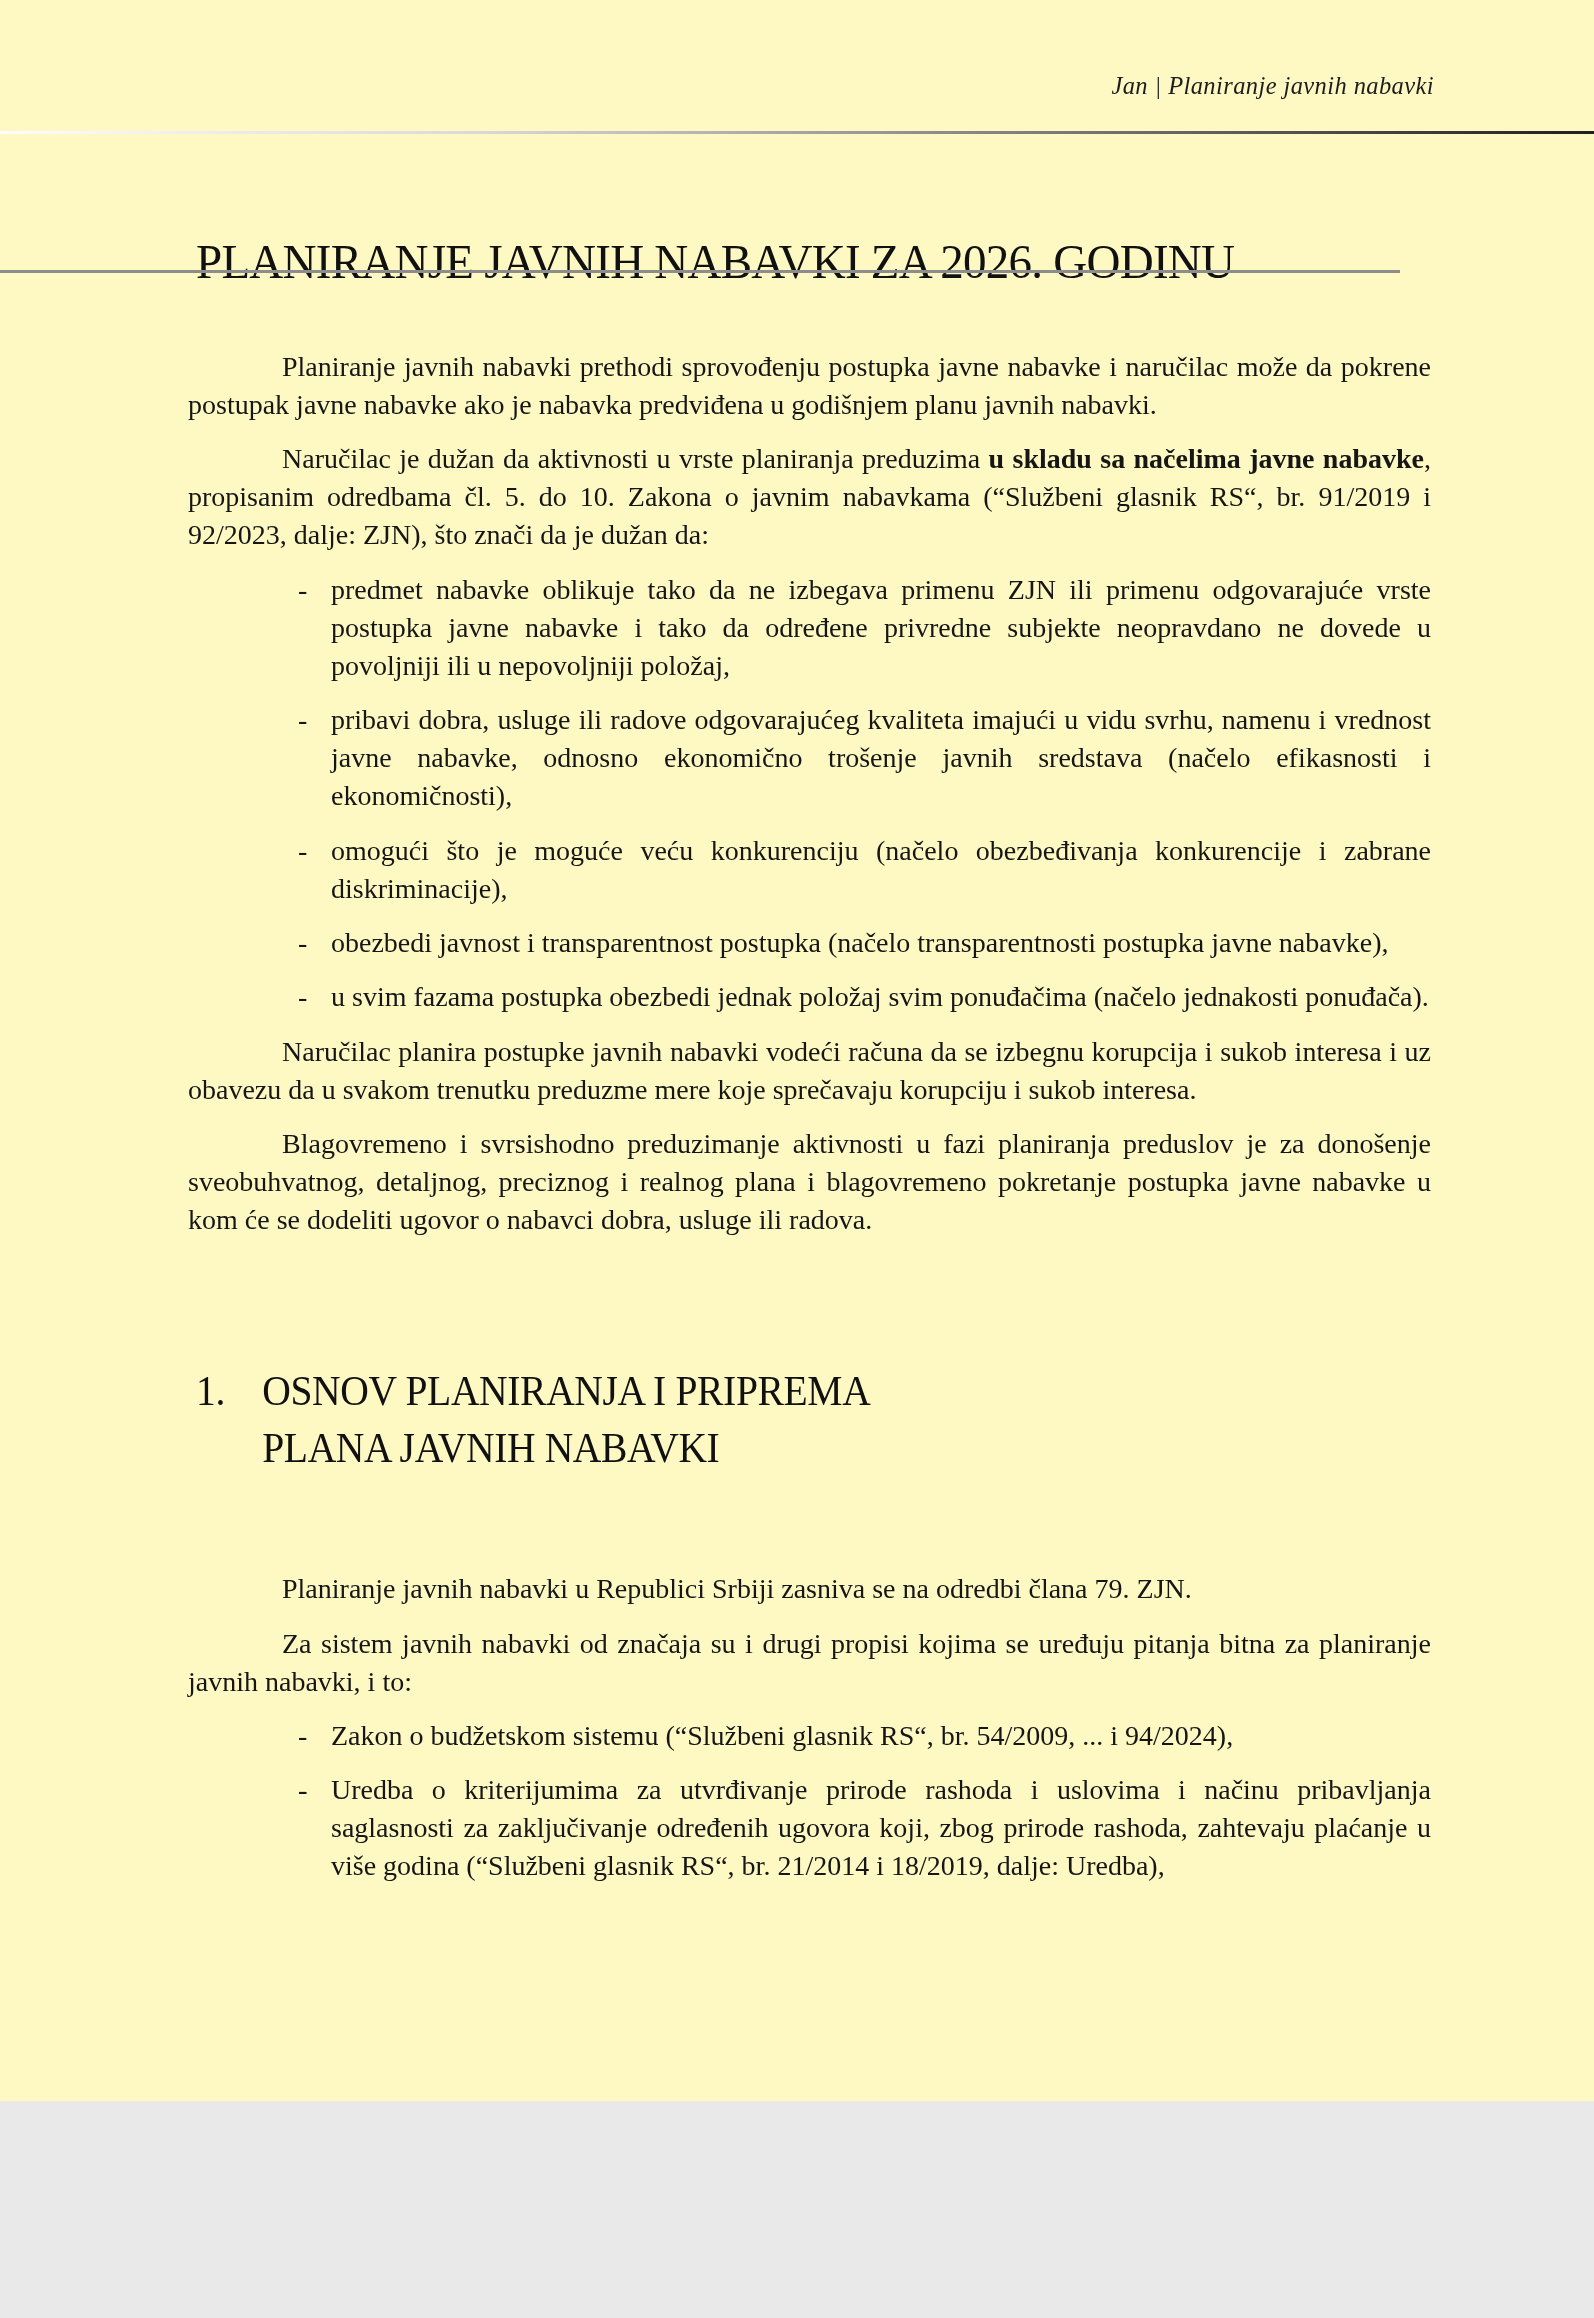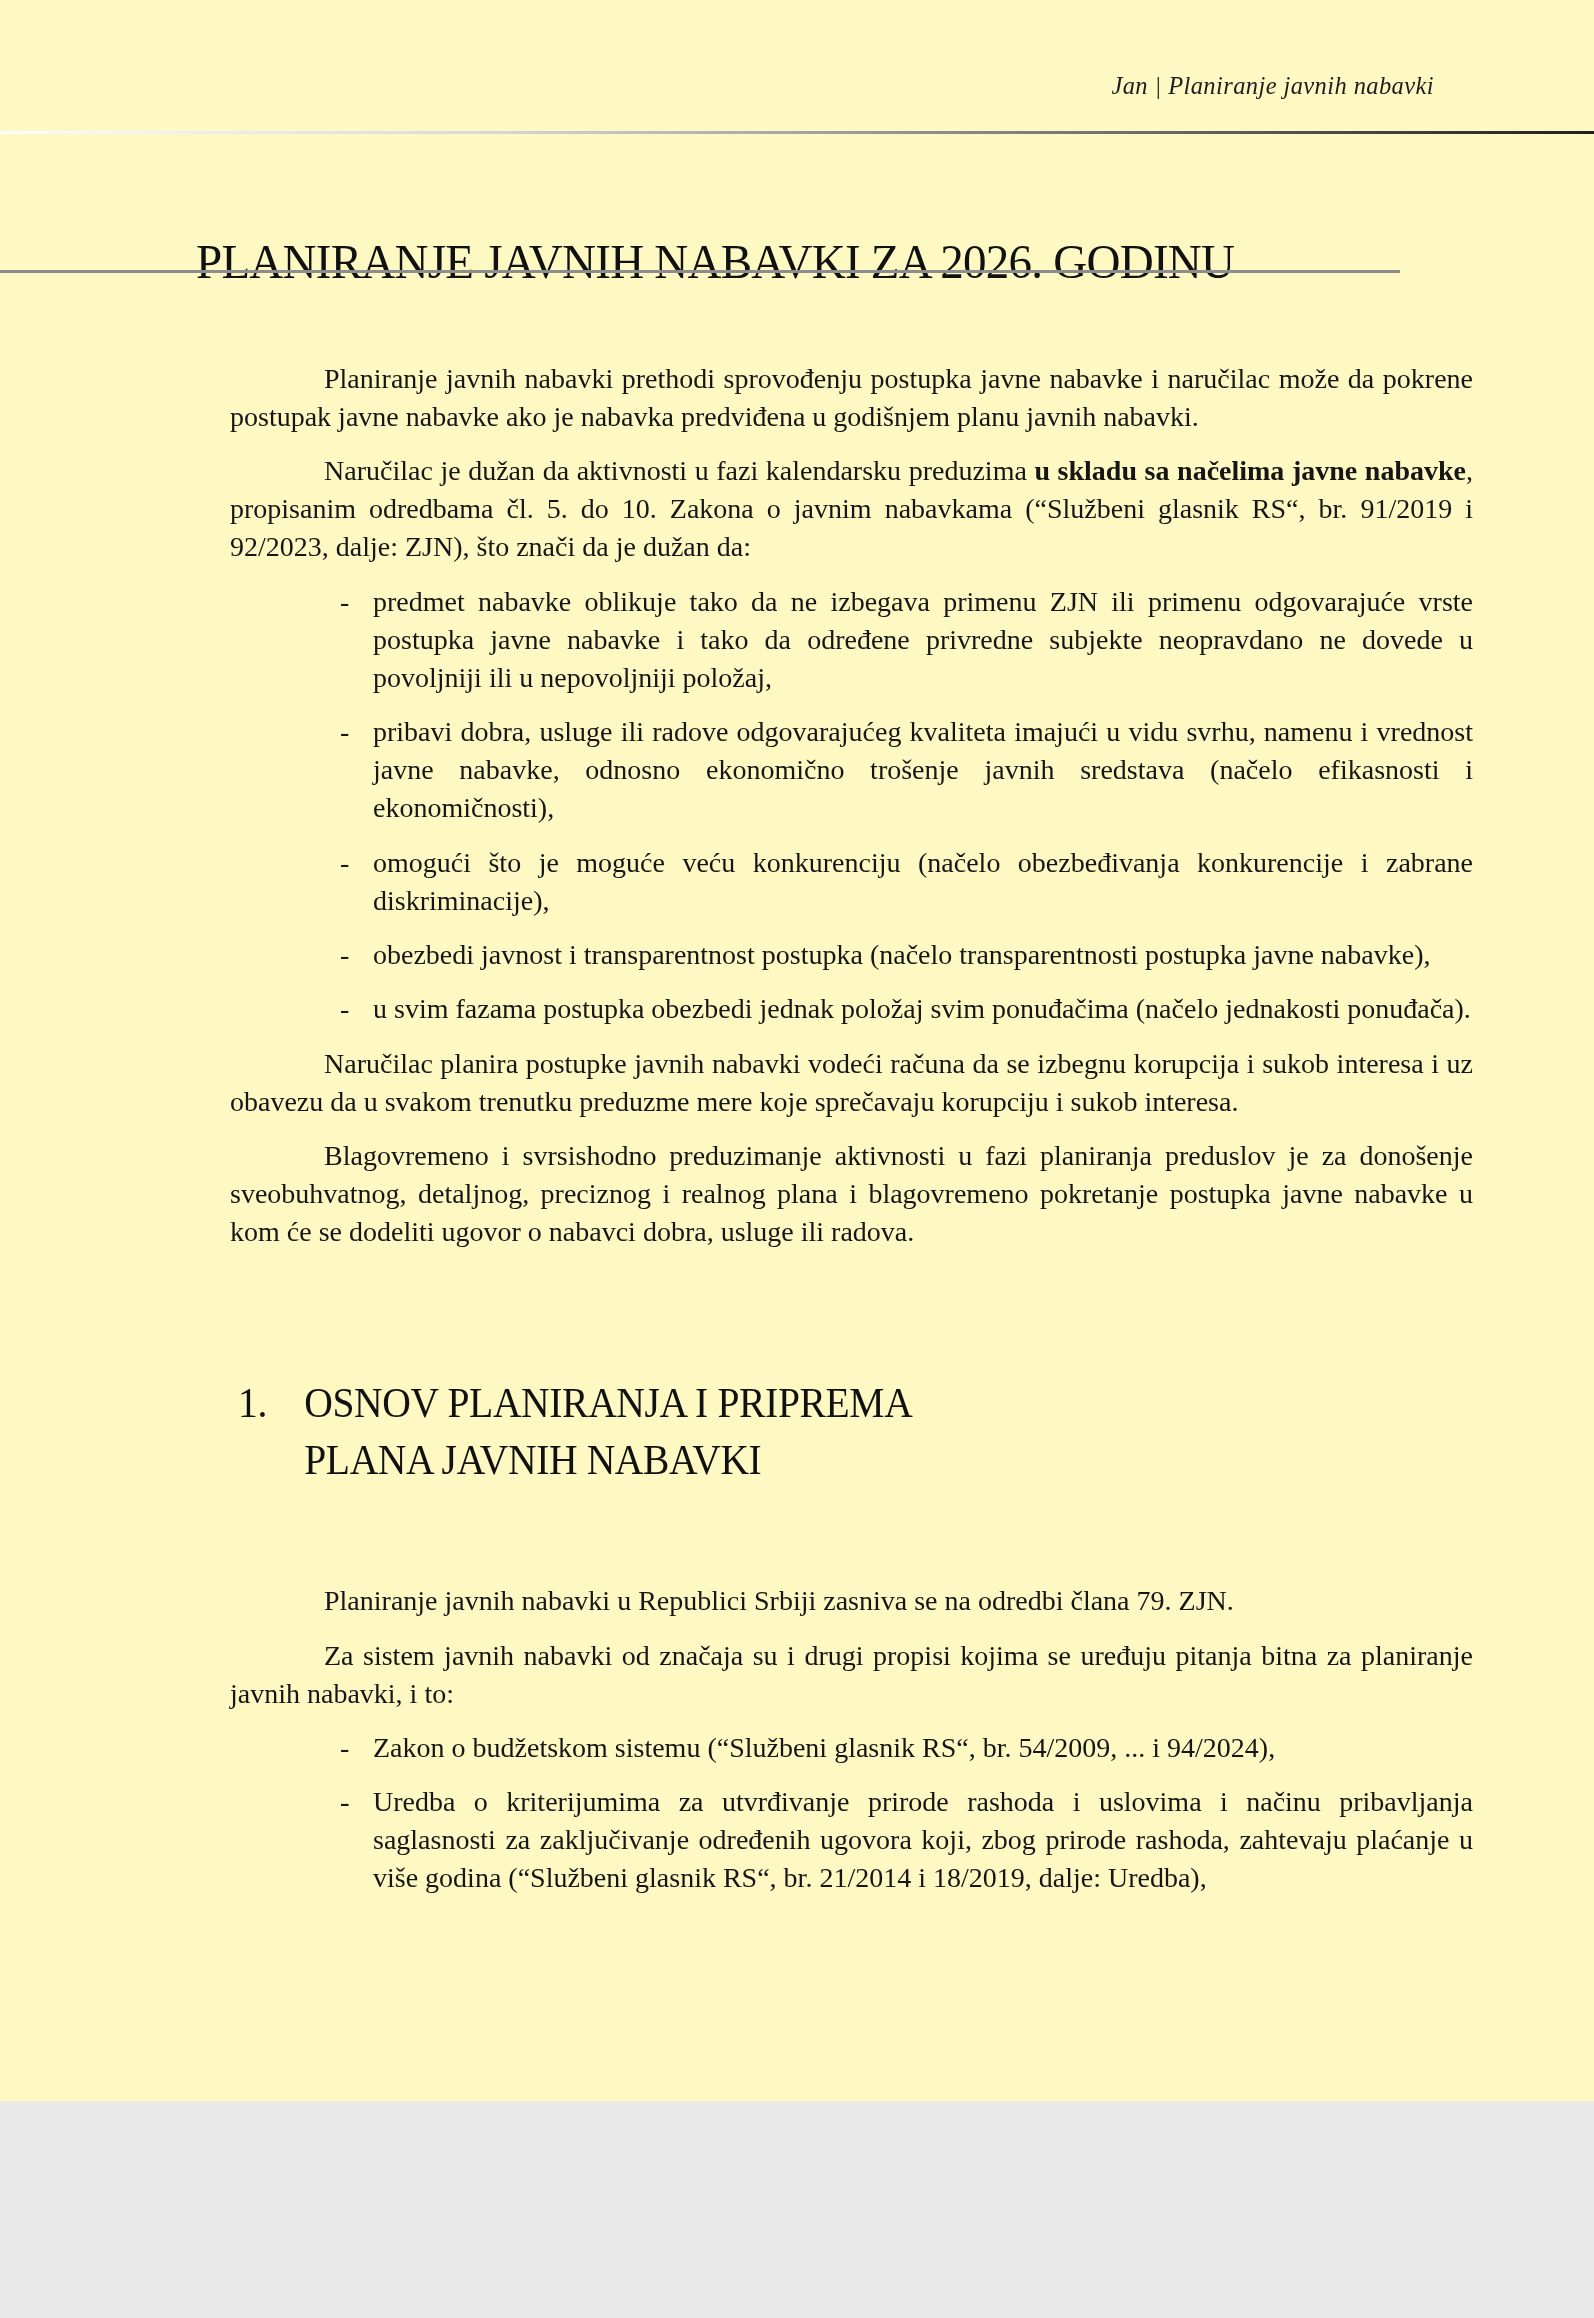--- a/index.html
+++ b/index.html
@@ -40,26 +40,25 @@
   }
   .title-rule{
     position:absolute;
     top:270px;left:0;
     width:1400px;height:2.5px;
     background:#8d8d8d;
   }
   
   .main-column{
     position:absolute;
-    top:360px;left:188px;
+    top:348px;left:188px;
     width:1243px;
     font-size:28px;
     line-height:38px;
     text-align:justify;
-    margin-left:42px;
   }
   .para{margin:0 0 16.4px 0;text-indent:94px;}
   .para .bold{font-weight:bold;}
   ul.dash-list{list-style:none;margin:0 0 16.4px 0;padding:0;}
   ul.dash-list li{
     position:relative;
     padding-left:143px;
     margin-bottom:16.4px;
     text-align:justify;
   }
@@ -116,21 +115,21 @@
   <div class="running-header">Jan | Planiranje javnih nabavki</div>
   <div class="header-rule"></div>
 
   <h1 class="article-title">PLANIRANJE JAVNIH NABAVKI ZA 2026. GODINU</h1>
   <div class="title-rule"></div>
 
   <div class="main-column">
 
     <p class="para">Planiranje javnih nabavki prethodi sprovođenju postupka javne nabavke i naručilac može da pokrene postupak javne nabavke ako je nabavka predviđena u godišnjem planu javnih nabavki.</p>
 
-    <p class="para"><span>Naručilac je dužan da aktivnosti u fazi kalendarsku preduzima </span><span class="bold">u skladu sa načelima javne nabavke</span><span>, propisanim odredbama čl. 5. do 10. Zakona o javnim nabavkama (“Službeni glasnik RS“, br. 91/2019 i 92/2023, dalje: ZJN), što znači da je dužan da:</span></p>
+    <p class="para"><span>Naručilac je dužan da aktivnosti u vrste planiranja preduzima </span><span class="bold">u skladu sa načelima javne nabavke</span><span>, propisanim odredbama čl. 5. do 10. Zakona o javnim nabavkama (“Službeni glasnik RS“, br. 91/2019 i 92/2023, dalje: ZJN), što znači da je dužan da:</span></p>
 
     <ul class="dash-list">
       <li><span class="marker">-</span><span>predmet nabavke oblikuje tako da ne izbegava primenu ZJN ili primenu odgovarajuće vrste postupka javne nabavke i tako da određene privredne subjekte neopravdano ne dovede u povoljniji ili u nepovoljniji položaj,</span></li>
       <li><span class="marker">-</span><span>pribavi dobra, usluge ili radove odgovarajućeg kvaliteta imajući u vidu svrhu, namenu i vrednost javne nabavke, odnosno ekonomično trošenje javnih sredstava (načelo efikasnosti i ekonomičnosti),</span></li>
       <li><span class="marker">-</span><span>omogući što je moguće veću konkurenciju (načelo obezbeđivanja konkurencije i zabrane diskriminacije),</span></li>
       <li><span class="marker">-</span><span>obezbedi javnost i transparentnost postupka (načelo transparentnosti postupka javne nabavke),</span></li>
       <li><span class="marker">-</span><span>u svim fazama postupka obezbedi jednak položaj svim ponuđačima (načelo jednakosti ponuđača).</span></li>
     </ul>
 
     <p class="para">Naručilac planira postupke javnih nabavki vodeći računa da se izbegnu korupcija i sukob interesa i uz obavezu da u svakom trenutku preduzme mere koje sprečavaju korupciju i sukob interesa.</p>

